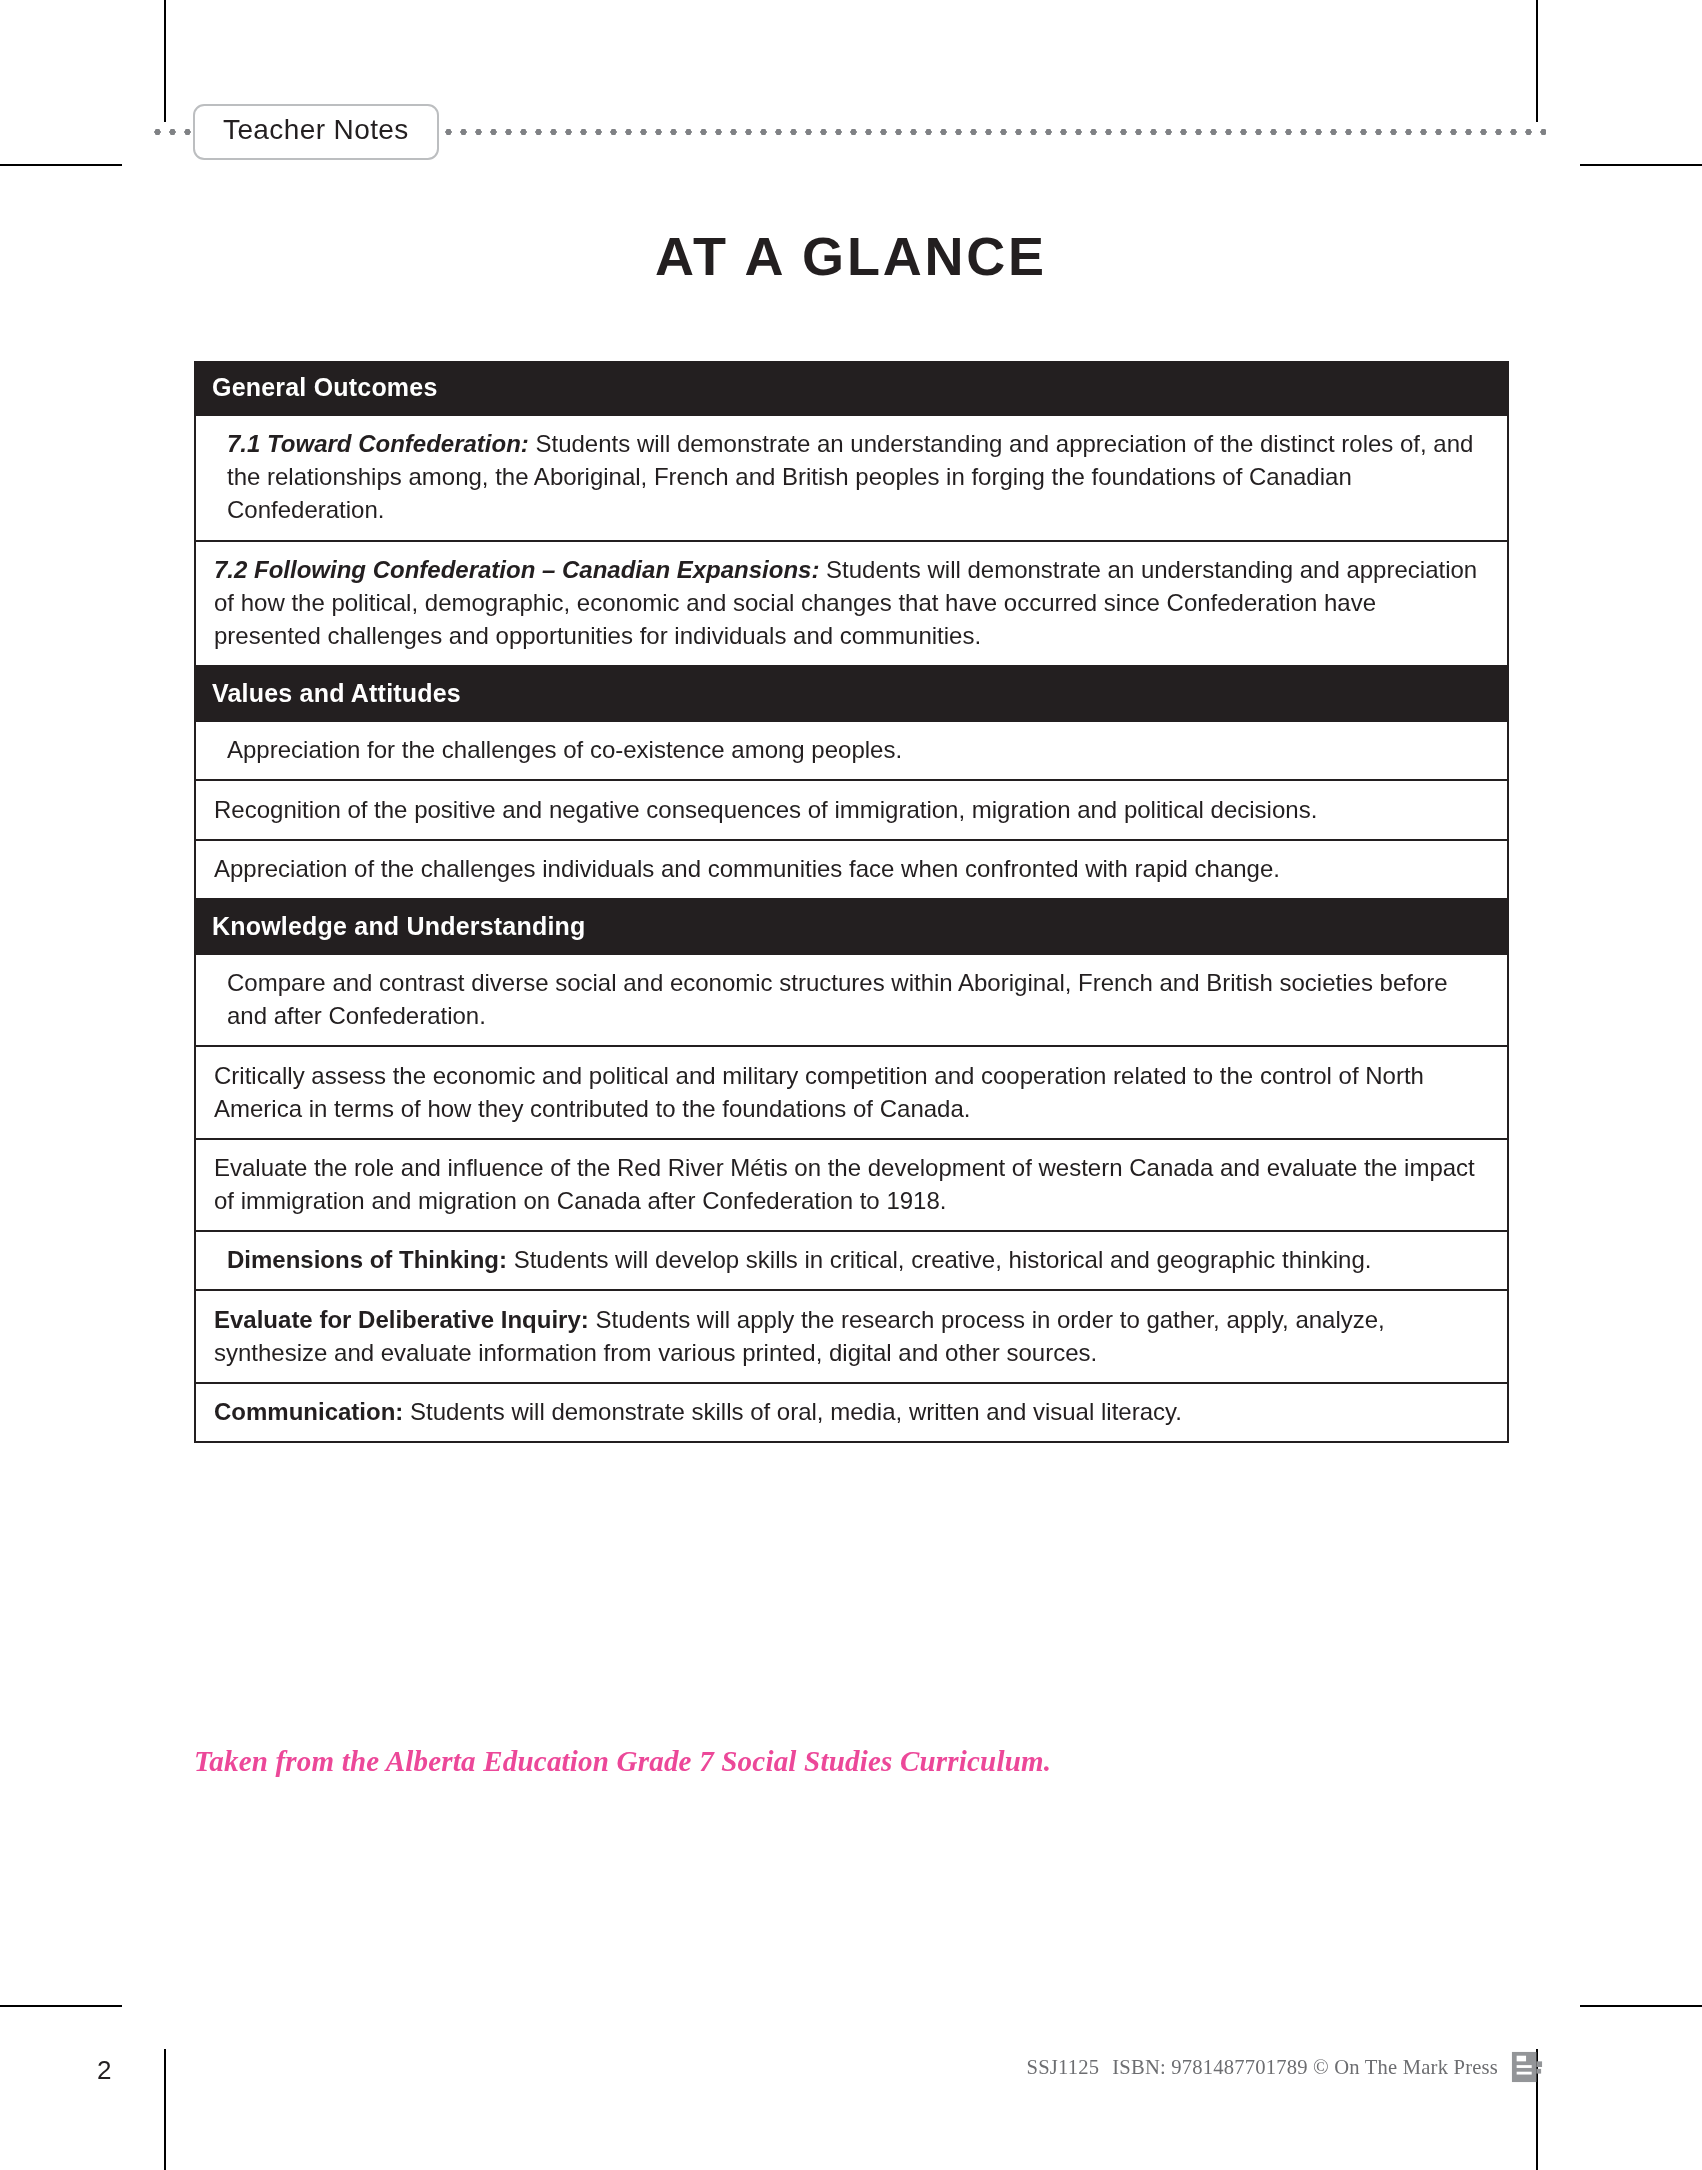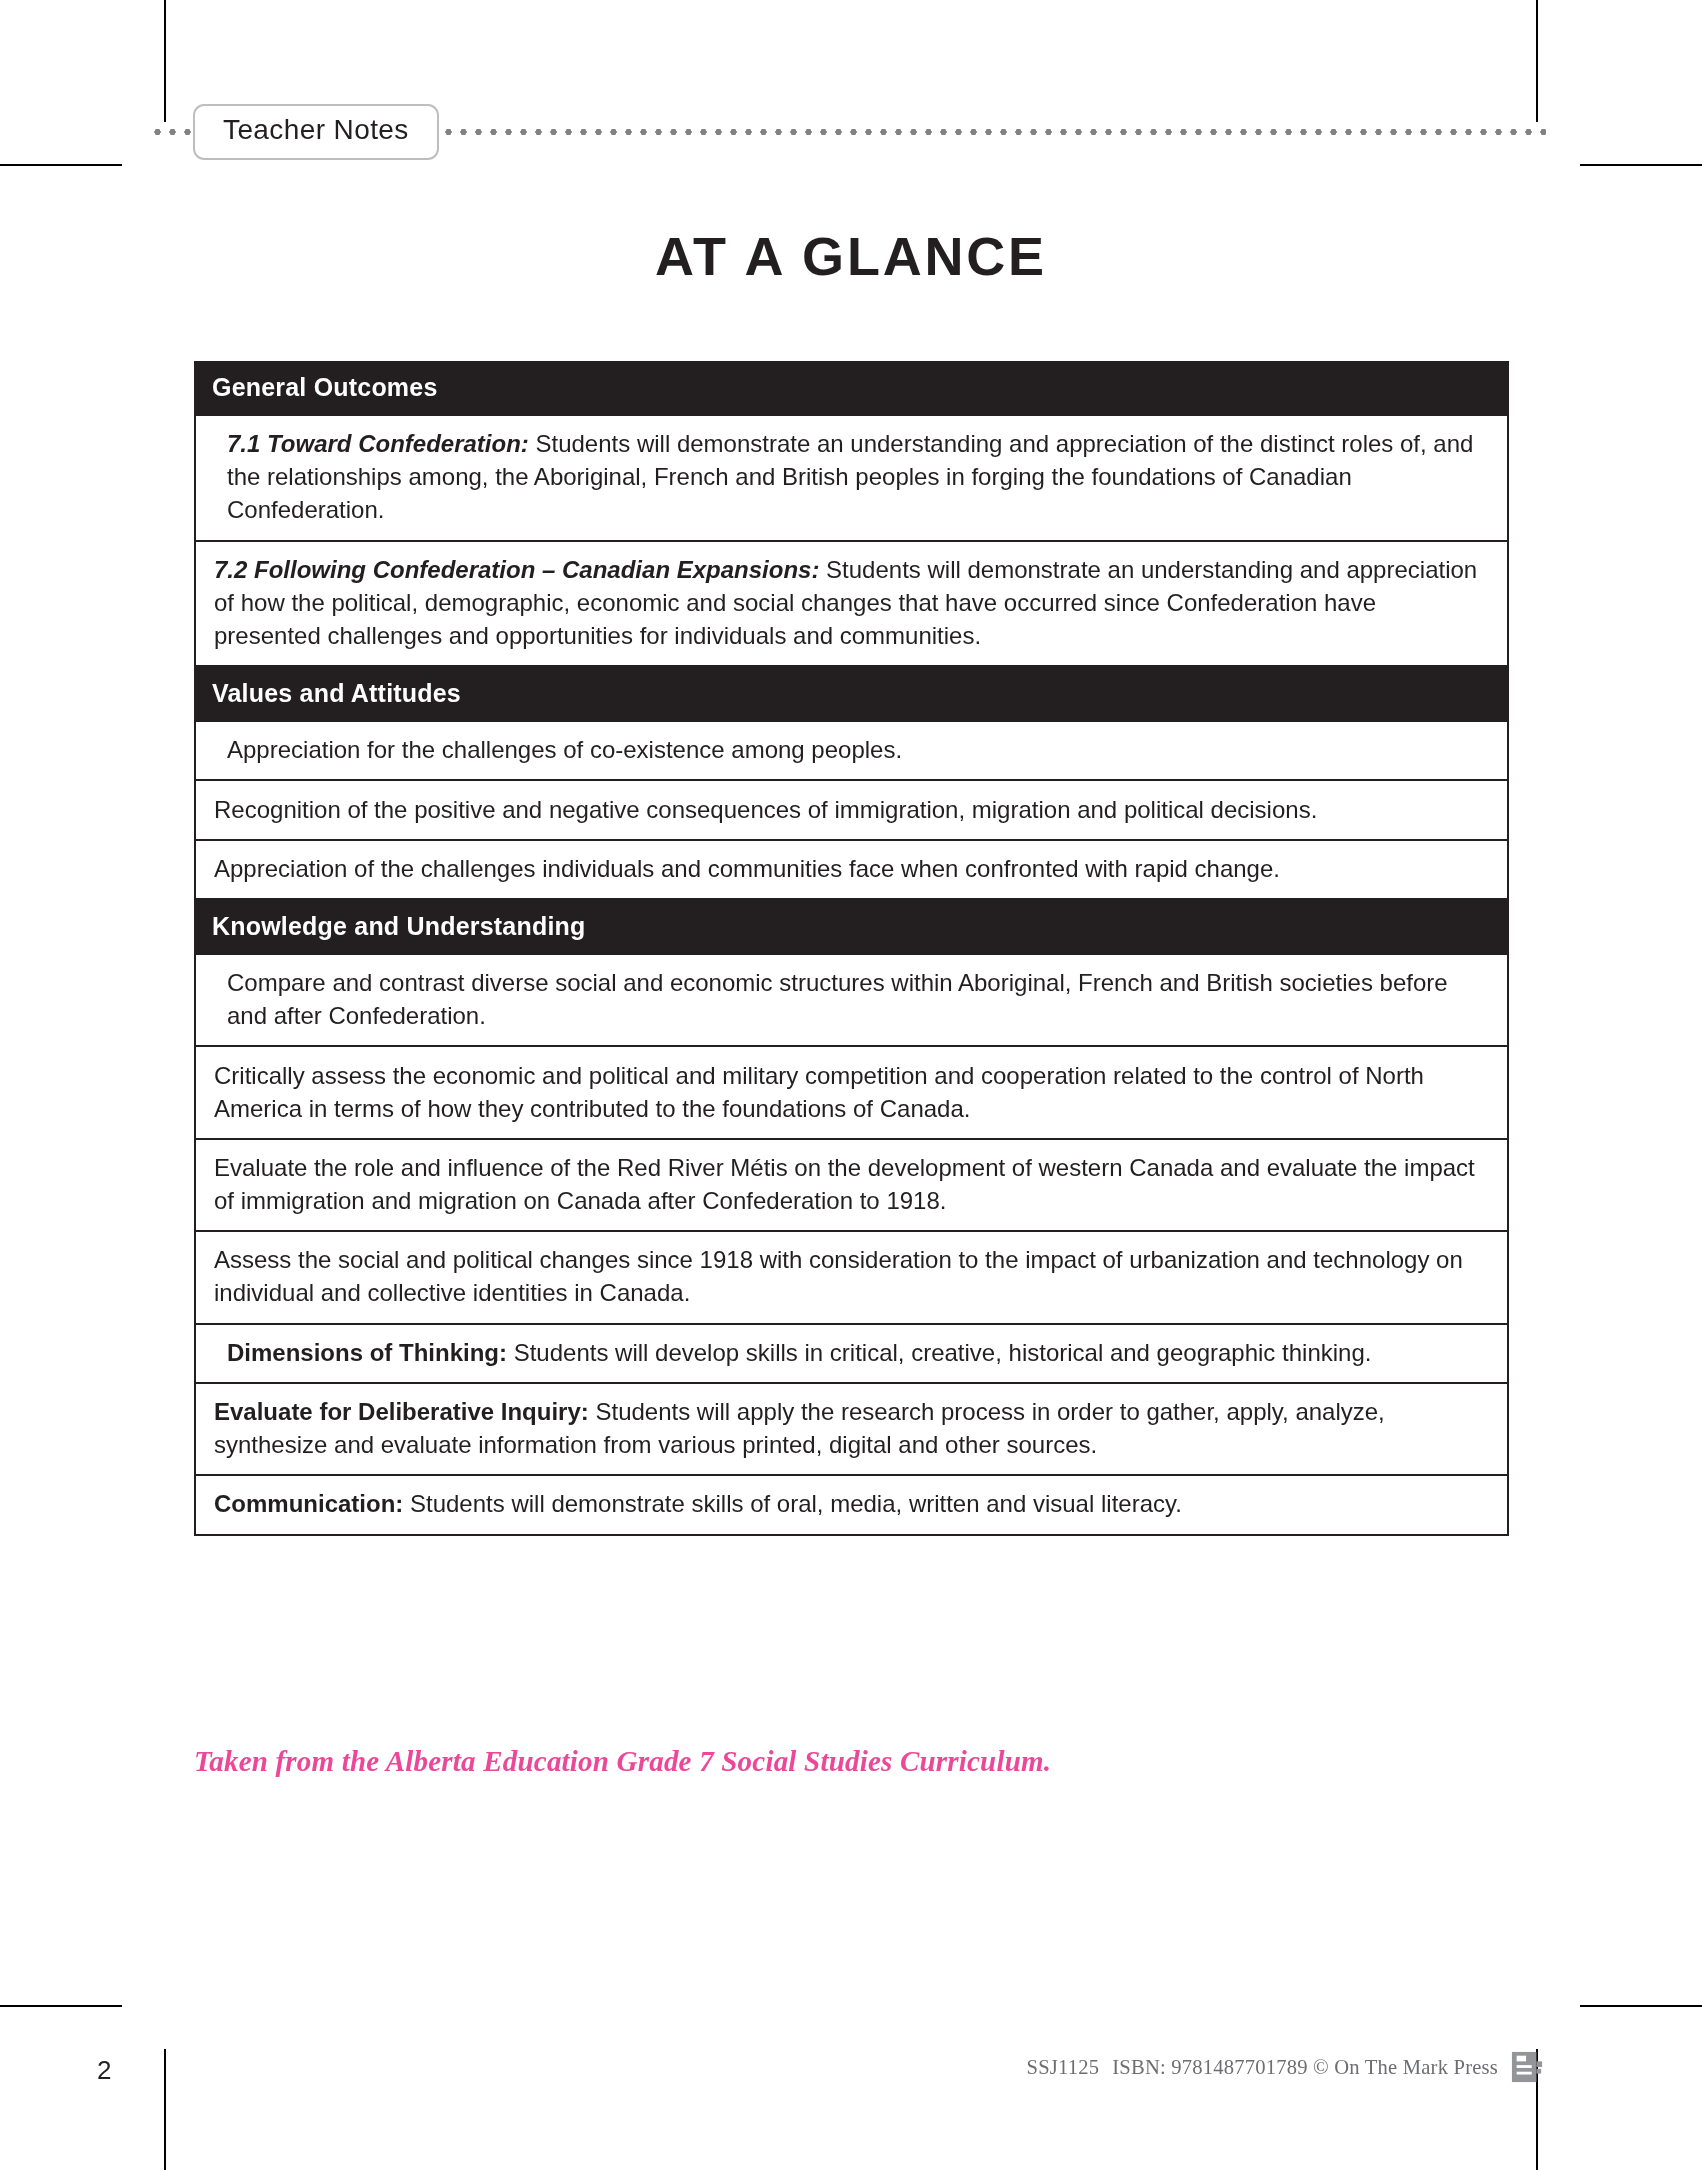--- a/index.html
+++ b/index.html
@@ -189,21 +189,20 @@
     <div class="row first-after-head"><span class="lbl-bi">7.1 Toward Confederation:</span><span> Students will demonstrate an understanding and appreciation of the distinct roles of, and the relationships among, the Aboriginal, French and British peoples in forging the foundations of Canadian Confederation.</span></div>
     <div class="row"><span class="lbl-bi">7.2 Following Confederation – Canadian Expansions:</span><span> Students will demonstrate an understanding and appreciation of how the political, demographic, economic and social changes that have occurred since Confederation have presented challenges and opportunities for individuals and communities.</span></div>
     <div class="sec-head">Values and Attitudes</div>
     <div class="row first-after-head"><span>Appreciation for the challenges of co-existence among peoples.</span></div>
     <div class="row"><span>Recognition of the positive and negative consequences of immigration, migration and political decisions.</span></div>
     <div class="row"><span>Appreciation of the challenges individuals and communities face when confronted with rapid change.</span></div>
     <div class="sec-head">Knowledge and Understanding</div>
     <div class="row first-after-head"><span>Compare and contrast diverse social and economic structures within Aboriginal, French and British societies before and after Confederation.</span></div>
     <div class="row"><span>Critically assess the economic and political and military competition and cooperation related to the control of North America in terms of how they contributed to the foundations of Canada.</span></div>
     <div class="row"><span>Evaluate the role and influence of the Red River Métis on the development of western Canada and evaluate the impact of immigration and migration on Canada after Confederation to 1918.</span></div>
-    <div class="row"><span>Assess the social and political changes since 1918 with consideration to the impact of urbanization and technology on individual and collective identities in Canada.</span></div>
     <div class="row first-after-head"><span class="lbl-b">Dimensions of Thinking:</span><span> Students will develop skills in critical, creative, historical and geographic thinking.</span></div>
     <div class="row"><span class="lbl-b">Evaluate for Deliberative Inquiry:</span><span> Students will apply the research process in order to gather, apply, analyze, synthesize and evaluate information from various printed, digital and other sources.</span></div>
     <div class="row"><span class="lbl-b">Communication:</span><span> Students will demonstrate skills of oral, media, written and visual literacy.</span></div>
   </div>
 
 <div class="caption">Taken from the Alberta Education Grade 7 Social Studies Curriculum.</div>
 
 <div class="page-number">2</div>
 <div class="footer-right">
   <span class="footer-text">

